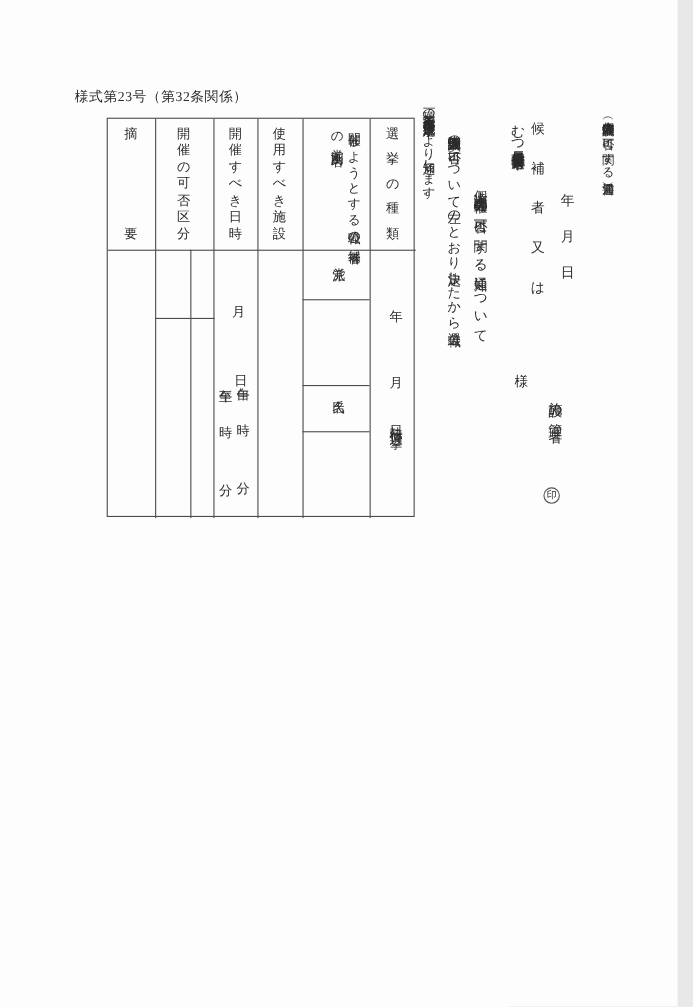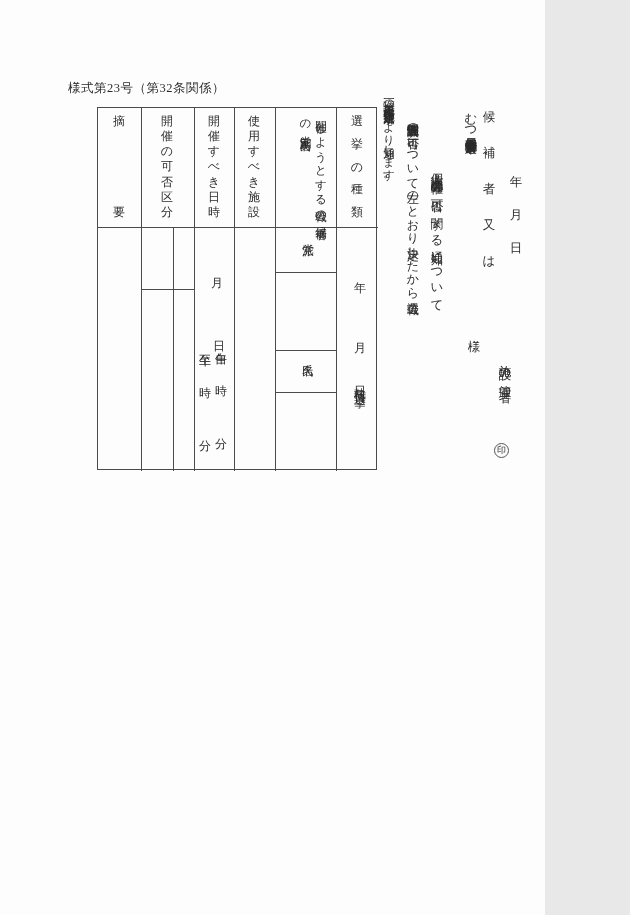--- a/index.html
+++ b/index.html
@@ -4,21 +4,21 @@
 <style>
   :root{
     --text:#2b2b2b;
     --border:#4b4b4b;
     --bg:#fdfdfd;
   }
   *{box-sizing:border-box;}
   html,body{margin:0;padding:0;background:#e8e8e8;}
   .page{
     position:relative;
-    width:545px;height:915px;
+    width:616px;height:915px;
     background:var(--bg);
     color:var(--text);
     font-family:"Liberation Serif","DejaVu Serif",serif;
     font-size:12px;
     overflow:hidden;
   }
   .abs{position:absolute;}
   .vtext{
     position:absolute;
     writing-mode:vertical-rl;

